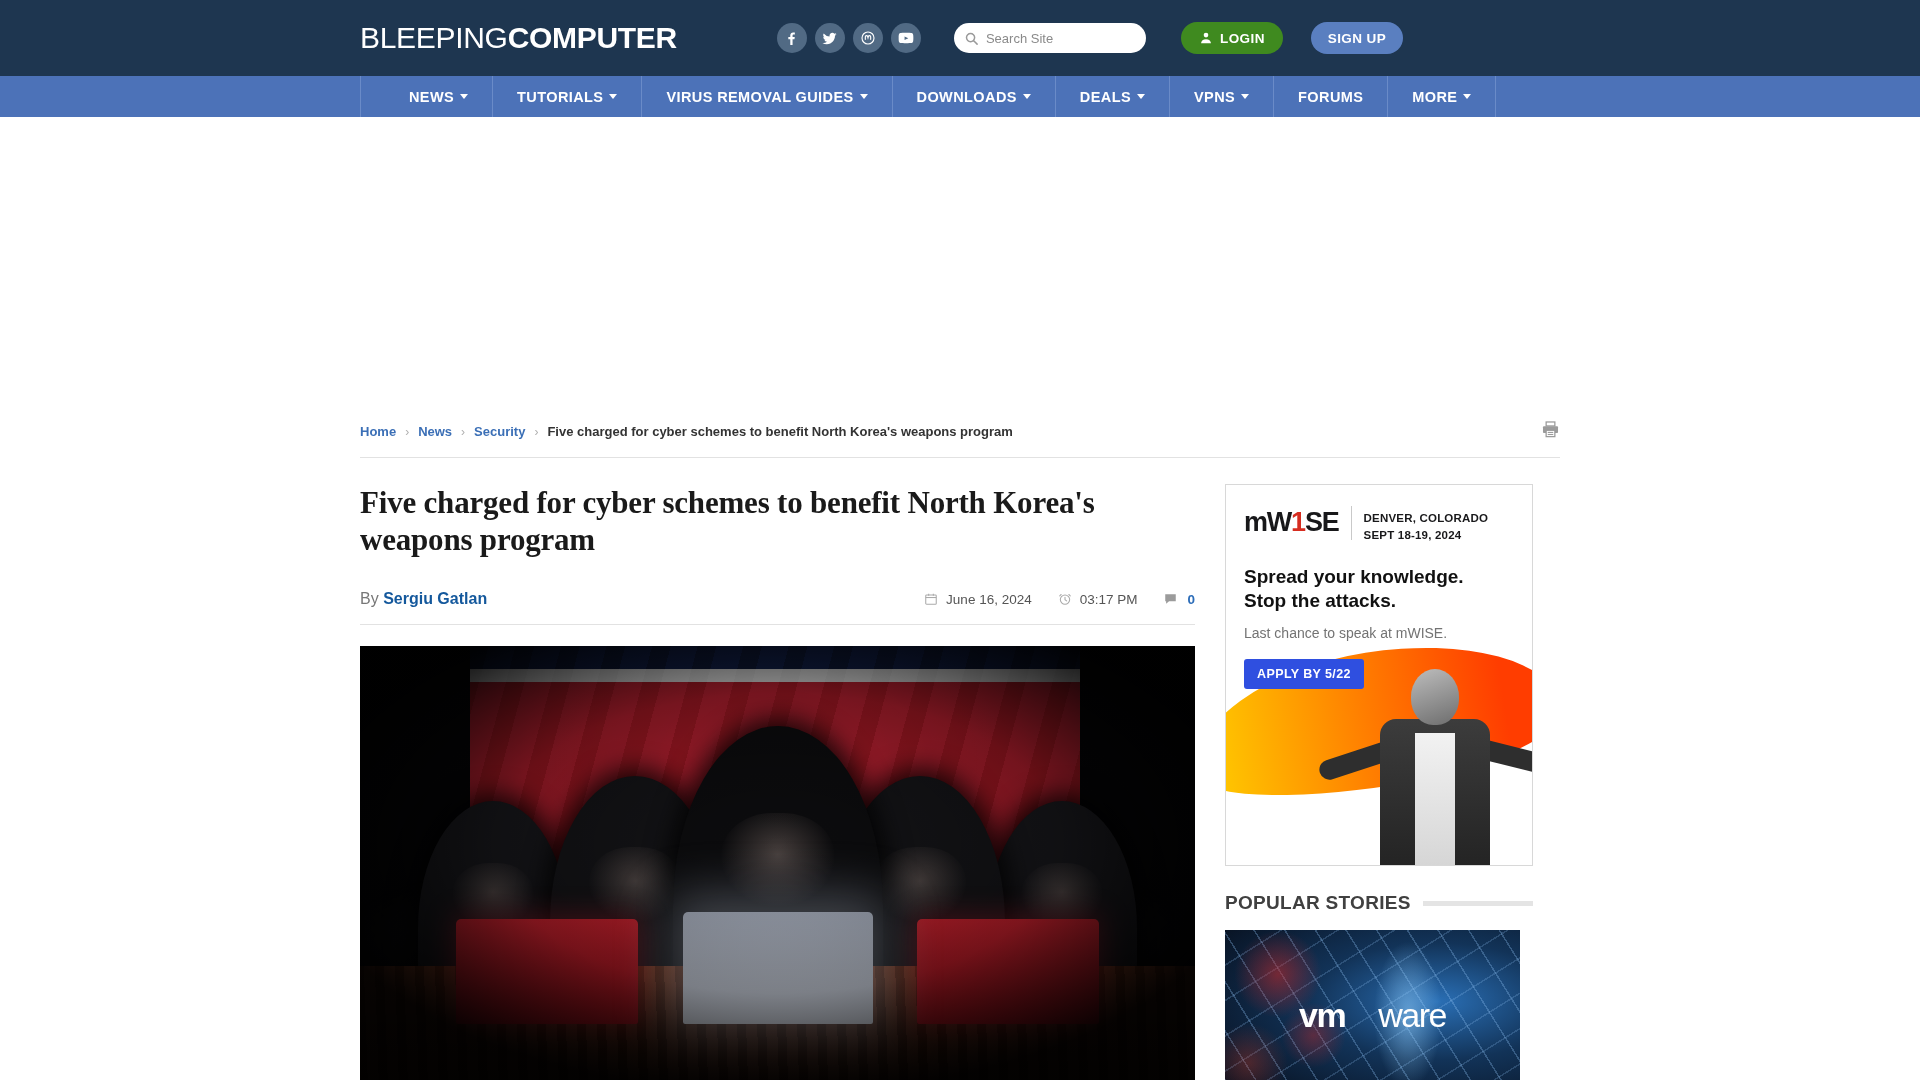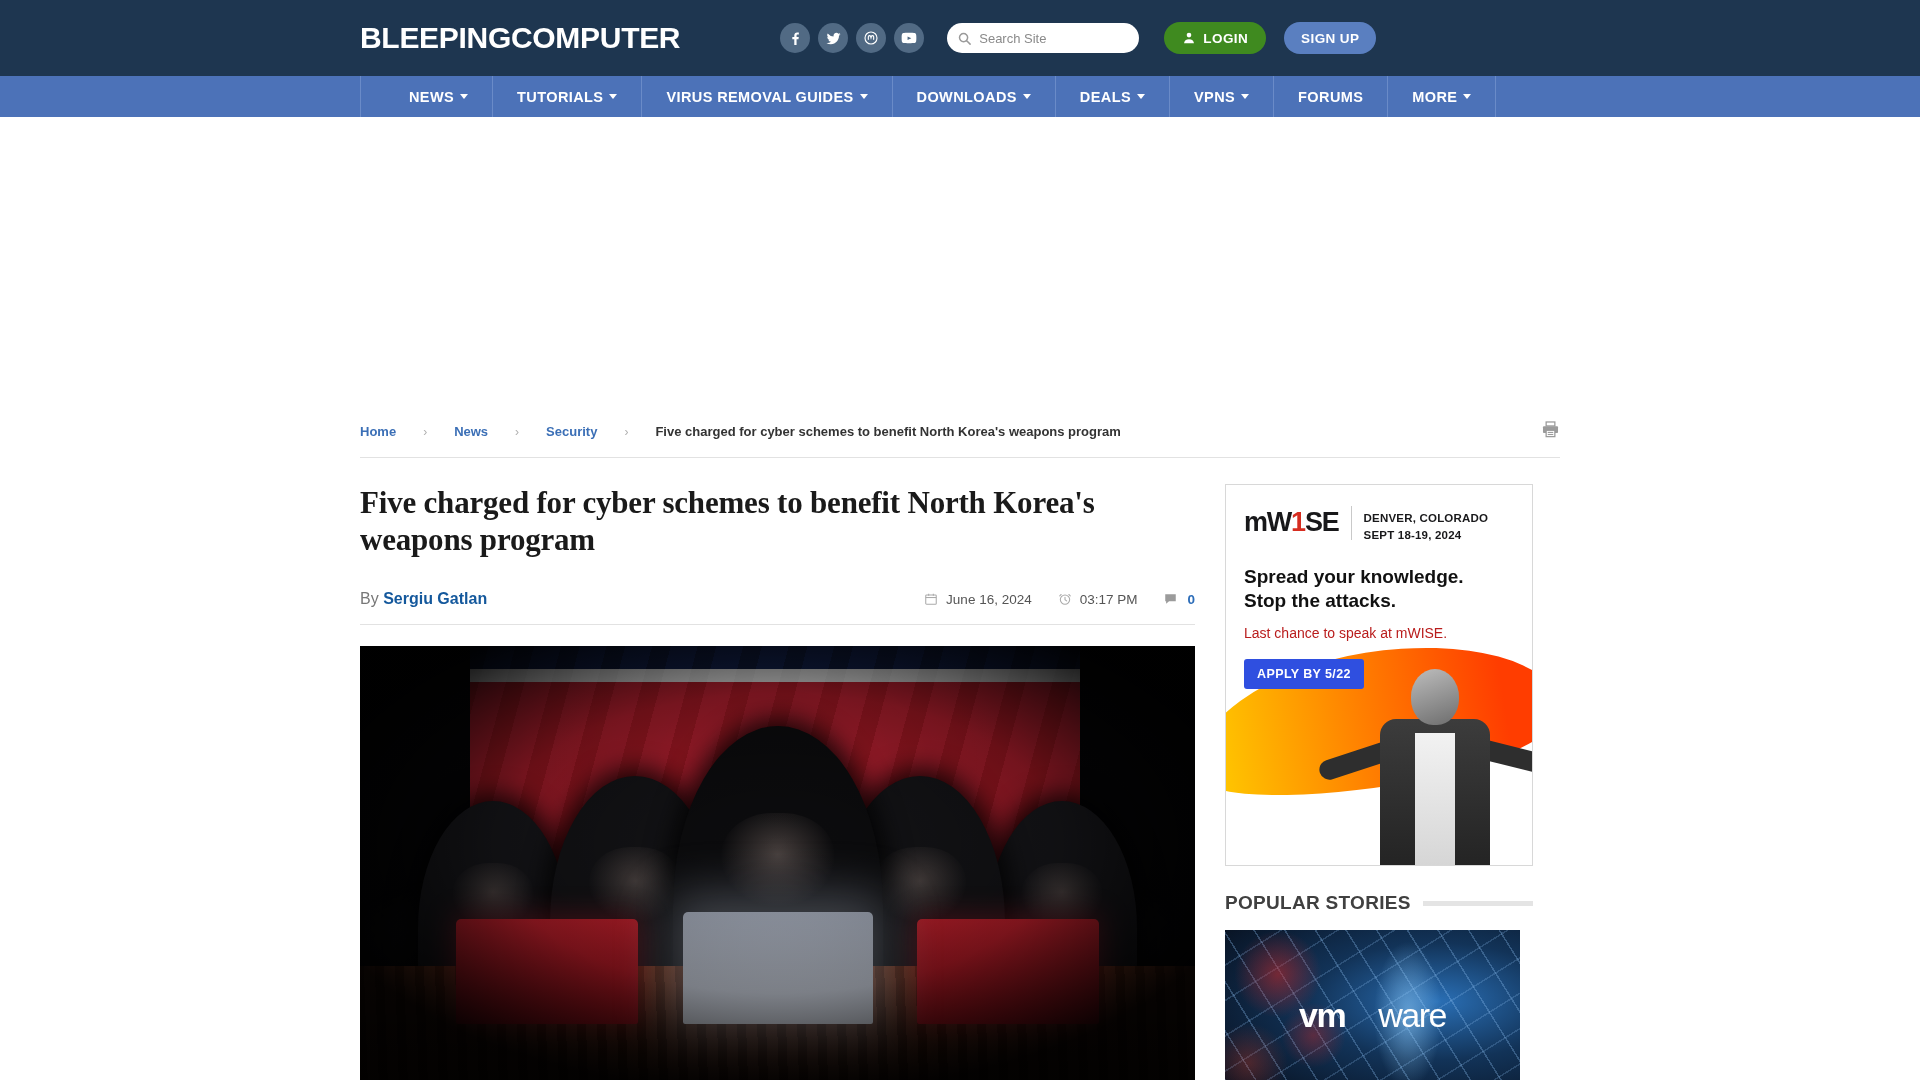--- a/index.html
+++ b/index.html
@@ -23,26 +23,26 @@
     display: flex; align-items: center;
     position: relative;
   }
   .logo {
     color: #ffffff;
     font-size: 30px;
     letter-spacing: -0.3px;
     white-space: nowrap;
     font-family: "Liberation Sans Narrow", "Liberation Sans", sans-serif;
   }
-  .logo .light { font-weight: 700; }
+  .logo .light { font-weight: 400; }
   .logo .bold { font-weight: 700; text-align: center; }
 
   .header-right {
     display: flex; align-items: center;
-    margin-left: 100px; gap: 9px;
+    margin-left: 100px; gap: 19px;
   }
   .social-icons { display: flex; gap: 8px; align-items: center; }
   .social-icon {
     width: 30px; height: 30px; border-radius: 50%;
     background: #516a84;
     display: flex; align-items: center; justify-content: center;
     color: #ffffff;
     cursor: pointer;
   }
   .social-icon svg { display: block; }
@@ -106,21 +106,21 @@
   
   .page {
     width: 1200px; margin: 0 auto;
   }
   .breadcrumb-bar {
     display: flex; align-items: center; justify-content: space-between;
     padding: 8px 0 14px 0;
     border-bottom: 1px solid #e2e2e2;
   }
   .breadcrumb {
-    display: flex; align-items: center; gap: 27px;
+    display: flex; align-items: center; gap: 9px;
     font-size: 13px;
   }
   .crumb-link { color: #3b6fb6; font-weight: 700; cursor: pointer; text-decoration: none; }
   .crumb-sep { color: #b0b0b0; font-size: 12px; }
   .crumb-current { color: #333333; font-weight: 700; }
   .print-icon { cursor: pointer; }
 
   .content-row { display: flex; gap: 30px; padding-top: 26px; }
   .article-col { width: 835px; }
   .sidebar-col { width: 308px; }
@@ -253,21 +253,21 @@
   .ad-loc {
     font-size: 11.5px; font-weight: 700; color: #18181a;
     line-height: 1.45; letter-spacing: 0.2px; margin-top: 8px;
   }
   .ad-headline {
     padding: 22px 18px 0 18px;
     font-size: 19px; font-weight: 700; color: #111; line-height: 1.22;
   }
   .ad-sub {
     padding: 12px 18px 0 18px;
-    font-size: 14px; color: #b91c1c; line-height: 1.3;
+    font-size: 14px; color: #737373; line-height: 1.3;
   }
   .ad-cta {
     margin: 17px 0 0 18px; display: inline-flex;
     background: #2f4fe0; color: #ffffff;
     font-size: 12.5px; font-weight: 700; letter-spacing: 0.4px;
     padding: 8px 13px; border-radius: 3px; cursor: pointer;
     position: relative; z-index: 4;
   }
   .ad-wave {
     position: absolute; left: -35px; bottom: 78px; width: 370px; height: 135px;

